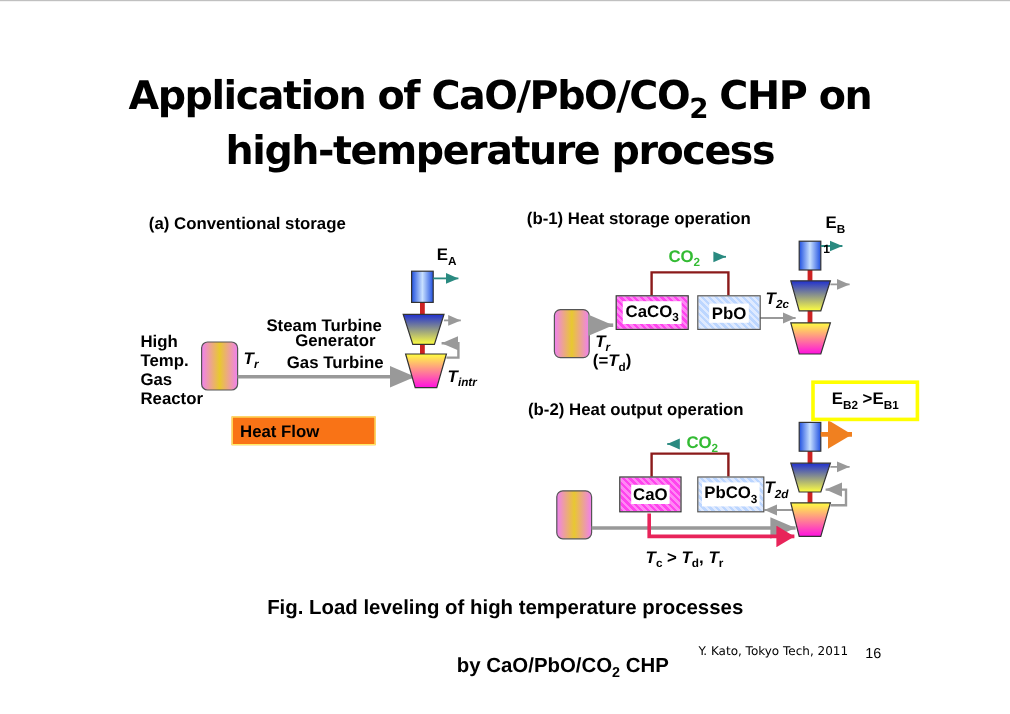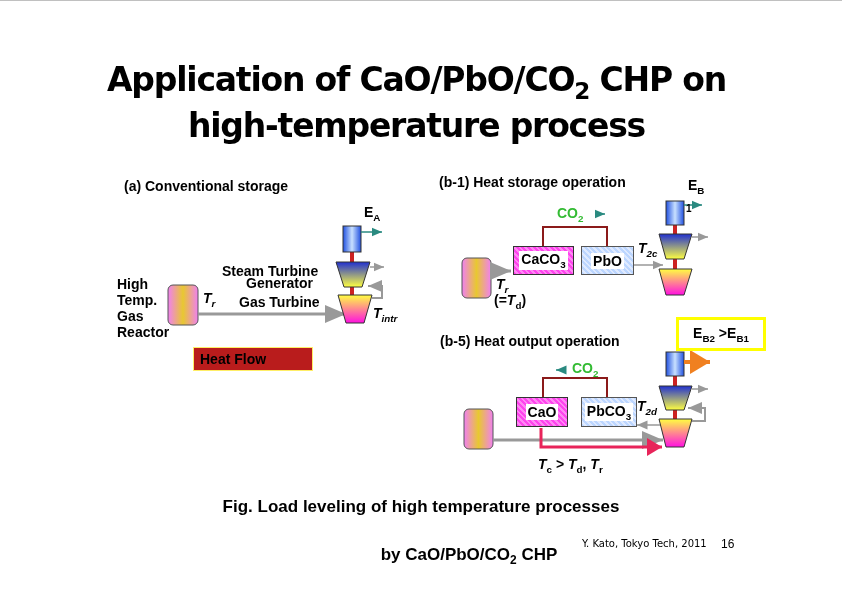--- a/index.html
+++ b/index.html
@@ -13,21 +13,21 @@
   .it { font-style: italic; }
   sub { font-size: 0.7em; }
   svg { position: absolute; left: 0; top: 0; }
   .box { position: absolute; border: 1px solid #555; font-weight: bold; font-size: 14px;
          display: flex; align-items: center; justify-content: center; }
   .pink { background: repeating-linear-gradient(45deg, #ff44ee 0 2px, #ff88f4 2px 4px); border-color: #333; }
   .blue { background: repeating-linear-gradient(45deg, #bcd6ff 0 2px, #dfeaff 2px 4px); border-color: #555; text-align: center; }
   .boxlabel { background: #fff; padding: 0 2px; }
   .yellowbox { position: absolute; border: 3px solid #ffff00; background: #fff; font-weight: bold; font-size: 14px;
                display: flex; align-items: center; justify-content: center; }
-  .heatflow { position: absolute; border: 1px solid #ffee66; background: #b91c1c; font-weight: bold; font-size: 14px; }
+  .heatflow { position: absolute; border: 1px solid #ffee66; background: #f97316; font-weight: bold; font-size: 14px; }
   .caption { position: absolute; left: 0; width: 842px; text-align: center; font-weight: bold; font-size: 17px; }
   .footer { position: absolute; font-size: 10px; font-family: "DejaVu Sans", sans-serif; }
   .pagenum { position: absolute; font-size: 12px; }
 </style>
 </head>
 <body>
 
 <div class="topline"></div>
 
 <div class="title t1"><span>Application of CaO/PbO/CO</span><sub>2</sub><span> CHP on</span></div>
@@ -150,21 +150,21 @@
 <div class="box blue" style="left:581px; top:246px; width:51px; height:27px;">
   <span class="boxlabel">PbO</span>
 </div>
 <div class="lbl it" style="left:638px; top:240px;font-style:italic;"><span>T</span><sub>2c</sub></div>
 <div class="lbl it" style="left:496px; top:276px;"><span>T</span><sub>r</sub></div>
 <div class="lbl" style="left:494px; top:292px;"><span>(=</span><span class="it">T</span><sub>d</sub><span>)</span></div>
 
 <div class="yellowbox" style="left:676px; top:317px; width:84px; height:28px;">
   <span><span>E</span><sub>B2</sub><span> &gt;</span><span>E</span><sub>B1</sub></span>
 </div>
-<div class="lbl" style="left:440px; top:333px;">(b-5) Heat output operation</div>
+<div class="lbl" style="left:440px; top:333px;">(b-2) Heat output operation</div>
 <div class="lbl" style="left:572px; top:360px; color:#33bb33;"><span>CO</span><sub>2</sub></div>
 <div class="box pink" style="left:516px; top:397px; width:50px; height:28px;">
   <span class="boxlabel">CaO</span>
 </div>
 <div class="box blue" style="left:581px; top:397px; width:54px; height:28px;">
   <span class="boxlabel"><span>PbCO</span><sub>3</sub></span>
 </div>
 <div class="lbl it" style="left:637px; top:398px;"><span>T</span><sub>2d</sub></div>
 <div class="lbl" style="left:538px; top:456px;"><span class="it">T</span><sub>c</sub><span> &gt; </span><span class="it">T</span><sub>d</sub><span>, </span><span class="it">T</span><sub>r</sub></div>
 

